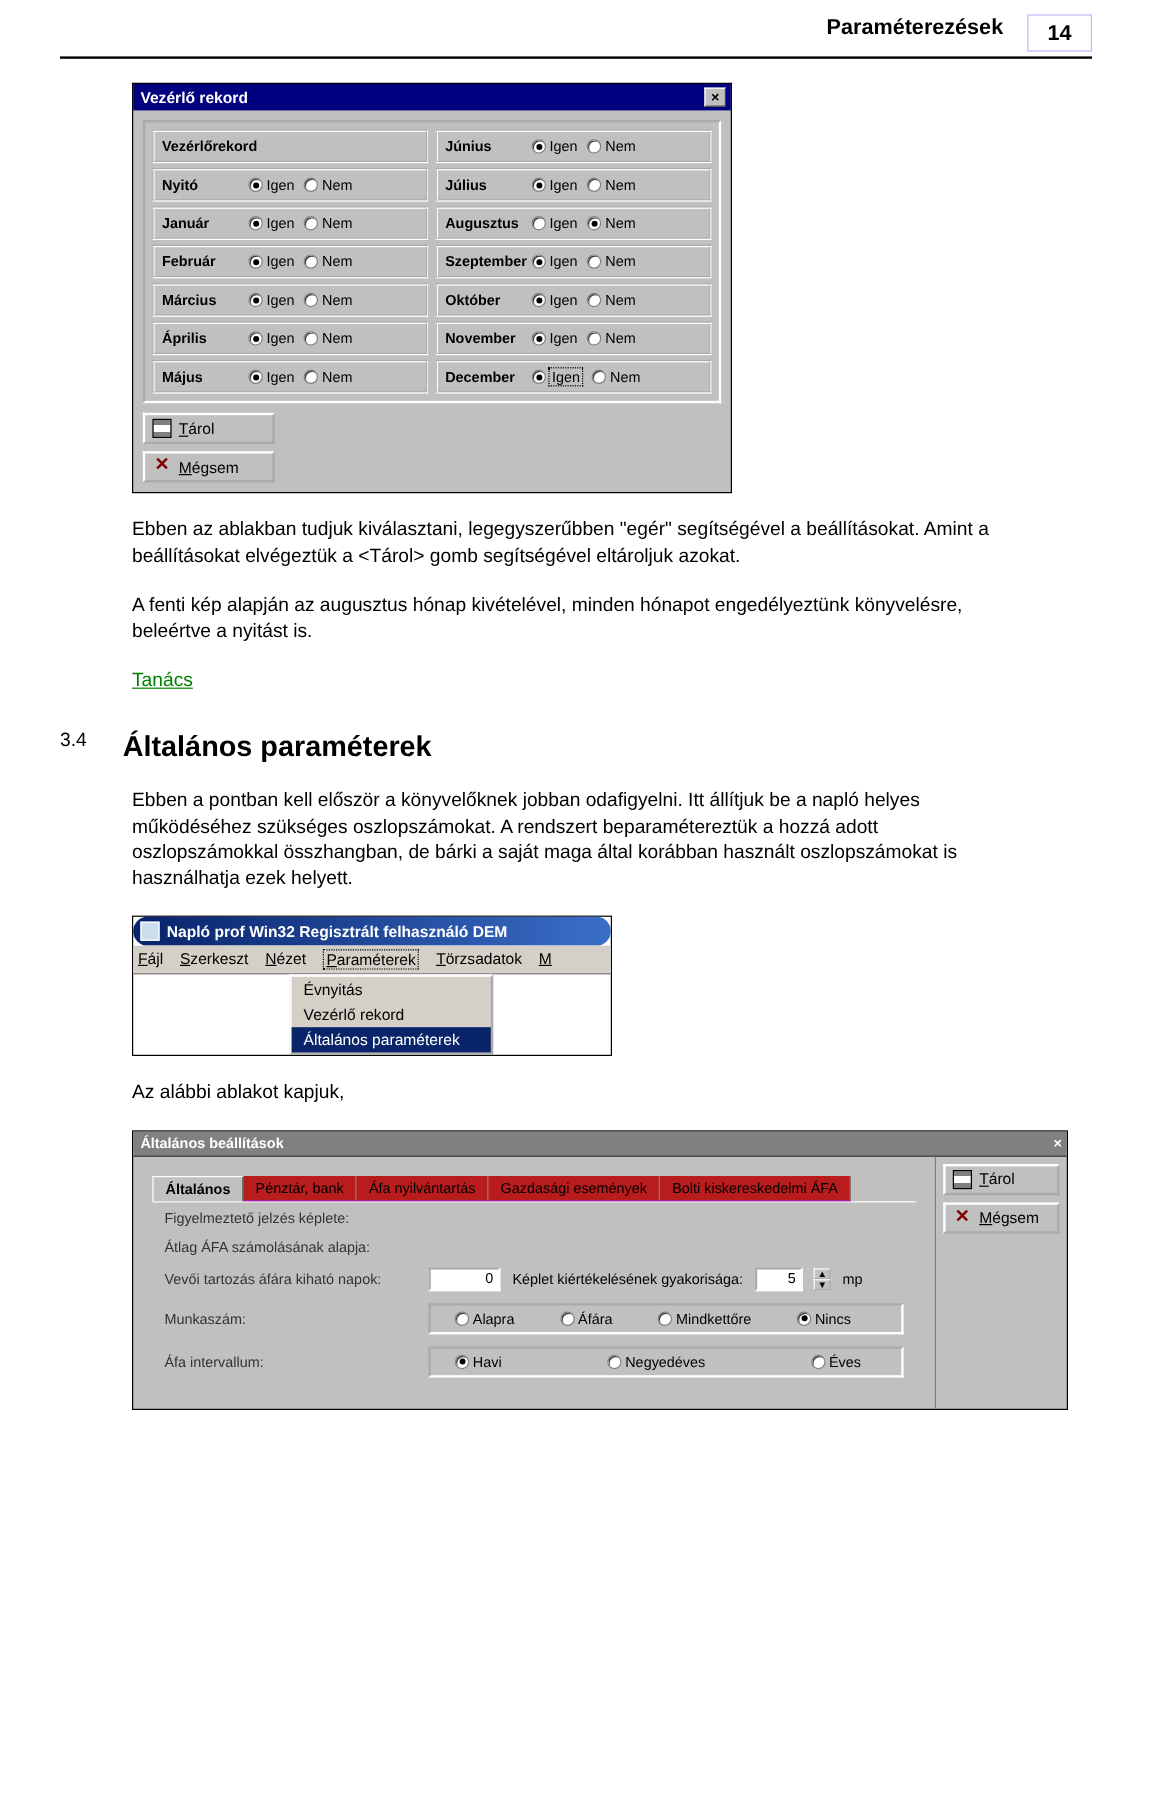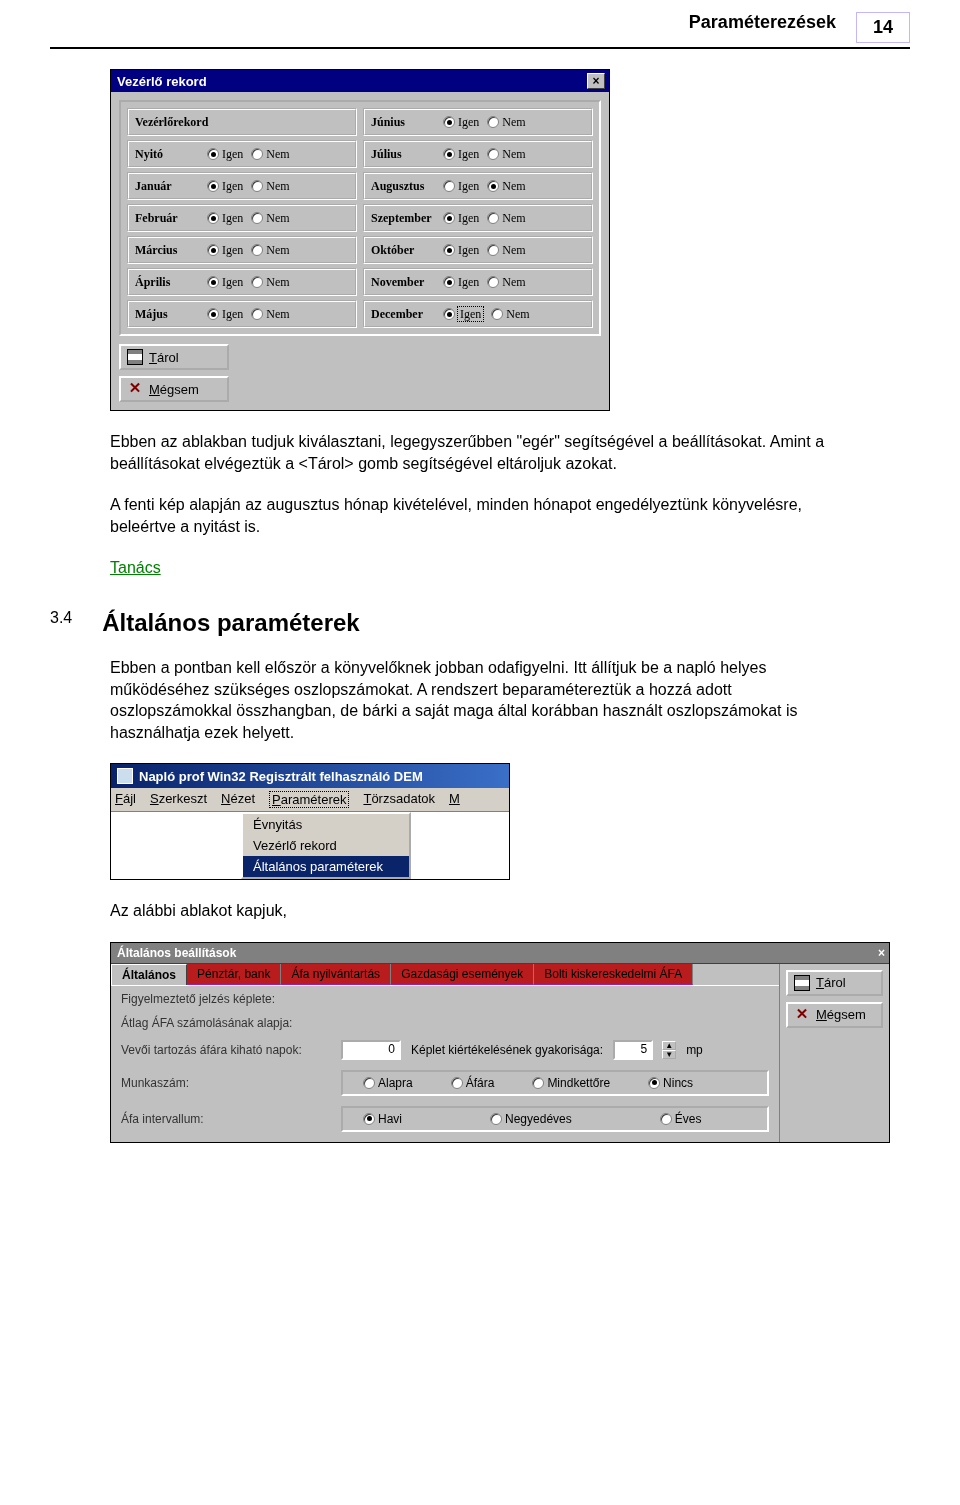--- a/index.html
+++ b/index.html
@@ -74,21 +74,20 @@
   .dlg-body { padding: 8px; }
   .panel {
     border: 2px inset #fff;
     background: #c0c0c0;
     padding: 6px;
   }
   .month-grid {
     display: grid;
     grid-template-columns: 1fr 1fr;
     gap: 4px 6px;
-    font-family: Liberation Serif, serif;
   }
   .month-cell, .first-cell {
     border: 2px groove #fff;
     background: #c0c0c0;
     padding: 4px 6px;
     display: flex;
     align-items: center;
     height: 28px;
     font-size: 12px;
   }
@@ -149,20 +148,21 @@
     border: 1px solid #000;
     font-family: Tahoma, sans-serif;
     font-size: 13px;
   }
   .menu-title {
     background: linear-gradient(90deg, #08226a, #3a6fc8);
     color: #fff;
     padding: 4px 6px;
     display: flex; align-items: center; gap: 6px;
     font-weight: bold;
+    border-radius: 12px;
   }
   .menu-title .app-icon {
     width: 16px; height: 16px; background: #cde; border: 1px solid #fff;
   }
   .menu-bar {
     background: #d4d0c8;
     padding: 3px 4px;
     display: flex; gap: 14px;
     border-bottom: 1px solid #808080;
   }
@@ -188,21 +188,21 @@
   }
   .titlebar2 {
     background: #808080;
     color: #fff;
     border-bottom: 1px solid #404040;
     display: flex; justify-content: space-between; align-items: center;
     padding: 3px 4px 3px 6px;
     font-weight: bold;
   }
   .content2 { display: flex; }
-  .left2 { flex: 1; padding: 0; }
+  .left2 { flex: 1; padding: 16px; }
   .tabstrip {
     display: flex;
     background: #c0c0c0;
   }
   .tab {
     padding: 3px 10px;
     border-right: 1px solid #808080;
     border-bottom: 1px solid #a21caf;
     background: #b91c1c;
     font-size: 12px;

